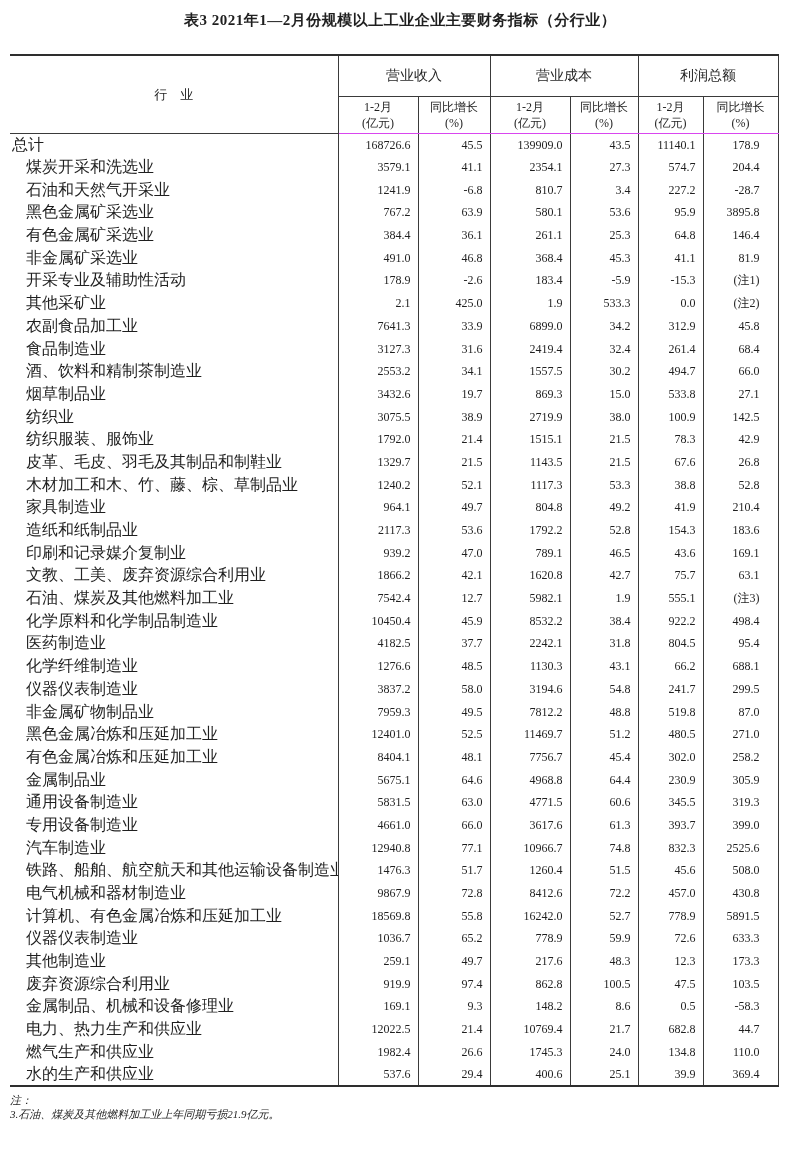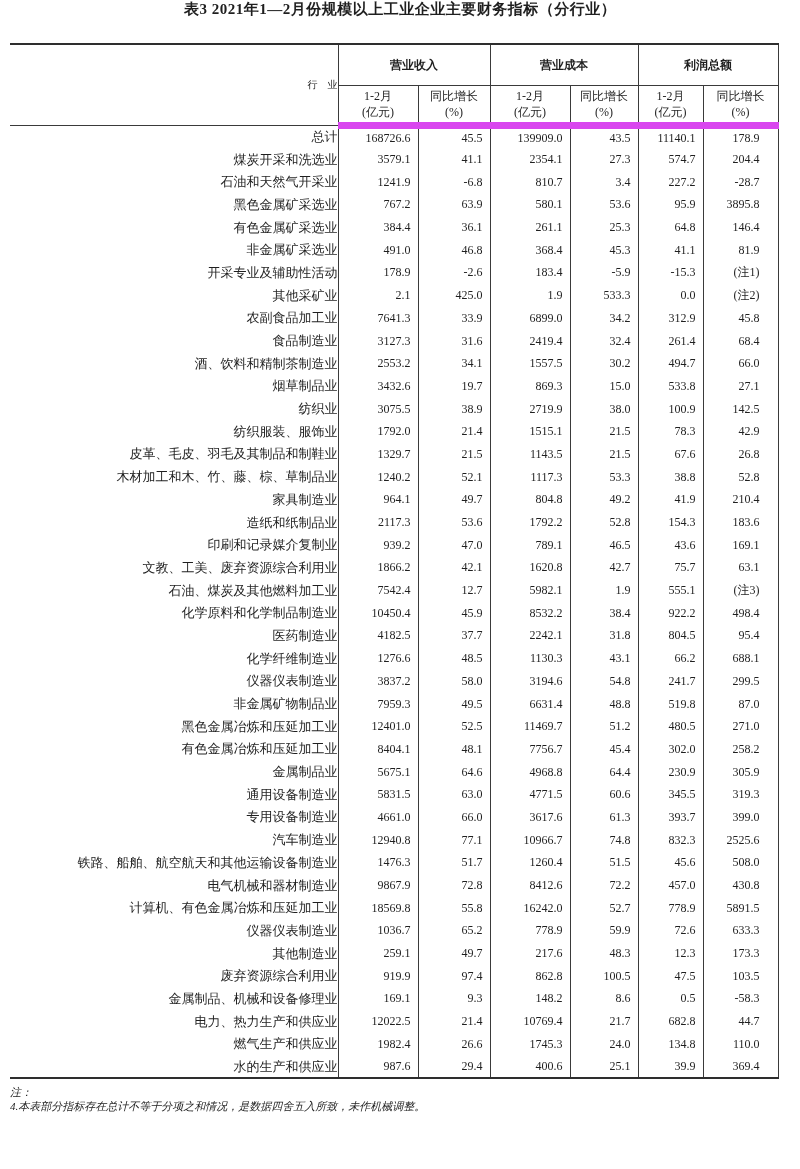--- a/index.html
+++ b/index.html
@@ -2,64 +2,65 @@
 <html><head>
 <meta charset="utf-8">
 <style>
   html,body{margin:0;padding:0;background:#ffffff;}
   body{
     width:800px;height:1169px;overflow:hidden;
     font-family:"Liberation Serif","DejaVu Serif",serif;
     color:#1f1f1f;
   }
   .title{
+    margin-top:11px;
     text-align:center;
     font-size:15px;
     font-weight:bold;
     letter-spacing:0.5px;
   }
   table.fin{
     margin:24px 0 0 10px;
     width:768px;
     table-layout:fixed;
     border-collapse:collapse;
     border-top:2px solid #2e2e2e;
     border-bottom:2px solid #2e2e2e;
     border-right:1px solid #3a3a3a;
   }
   th,td{padding:0;vertical-align:middle;}
   th.industry-h{
     border-bottom:1px solid #3a3a3a;
     font-weight:normal;
-    font-size:10px;
-    text-align:right;
+    font-size:13px;
+    text-align:center;
   }
   th.group{
     border-left:1px solid #3a3a3a;
     border-bottom:1px solid #3a3a3a;
     height:40px;
-    font-weight:bold;
-    font-size:12px;
+    font-weight:normal;
+    font-size:14px;
     text-align:center;
   }
   th.sub{
     border-left:1px solid #3a3a3a;
-    border-bottom:7px solid #d946ef;
+    border-bottom:1px solid #d946ef;
     height:36px;
     font-weight:normal;
     font-size:12px;
     line-height:16px;
     text-align:center;
   }
   tbody tr{height:22.7px;}
   tbody td{font-size:12px;}
   td.industry{
-    text-align:right;
+    text-align:left;
     padding-left:2px;
-    font-size:13px;
+    font-size:16px;
     white-space:nowrap;
     overflow:hidden;
   }
   td.industry.indent{padding-left:16px;}
   td.num{
     text-align:right;
     padding-right:7px;
     border-left:1px solid #3a3a3a;
     font-variant-numeric:lining-nums;
   }
@@ -343,21 +344,21 @@
         <td class="num">58.0</td>
         <td class="num">3194.6</td>
         <td class="num">54.8</td>
         <td class="num">241.7</td>
         <td class="num last">299.5</td>
       </tr>
       <tr>
         <td class="industry indent">非金属矿物制品业</td>
         <td class="num">7959.3</td>
         <td class="num">49.5</td>
-        <td class="num">6631.4</td>
+        <td class="num">7812.2</td>
         <td class="num">48.8</td>
         <td class="num">519.8</td>
         <td class="num last">87.0</td>
       </tr>
       <tr>
         <td class="industry indent">黑色金属冶炼和压延加工业</td>
         <td class="num">12401.0</td>
         <td class="num">52.5</td>
         <td class="num">11469.7</td>
         <td class="num">51.2</td>
@@ -485,28 +486,28 @@
         <td class="industry indent">燃气生产和供应业</td>
         <td class="num">1982.4</td>
         <td class="num">26.6</td>
         <td class="num">1745.3</td>
         <td class="num">24.0</td>
         <td class="num">134.8</td>
         <td class="num last">110.0</td>
       </tr>
       <tr>
         <td class="industry indent">水的生产和供应业</td>
-        <td class="num">987.6</td>
+        <td class="num">537.6</td>
         <td class="num">29.4</td>
         <td class="num">400.6</td>
         <td class="num">25.1</td>
         <td class="num">39.9</td>
         <td class="num last">369.4</td>
       </tr>
     </tbody>
 </table>
 
 <div class="notes">
   <div>注：</div>
   <div>
-      <div>4.本表部分指标存在总计不等于分项之和情况，是数据四舍五入所致，未作机械调整。</div>
+      <div>3.石油、煤炭及其他燃料加工业上年同期亏损21.9亿元。</div>
     </div>
 </div>
 
 </body></html>

